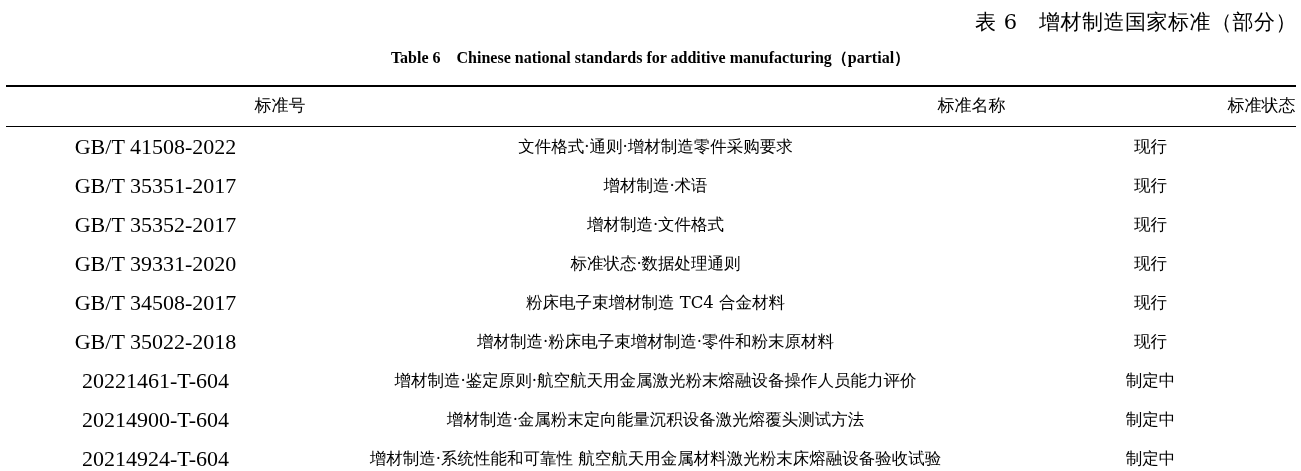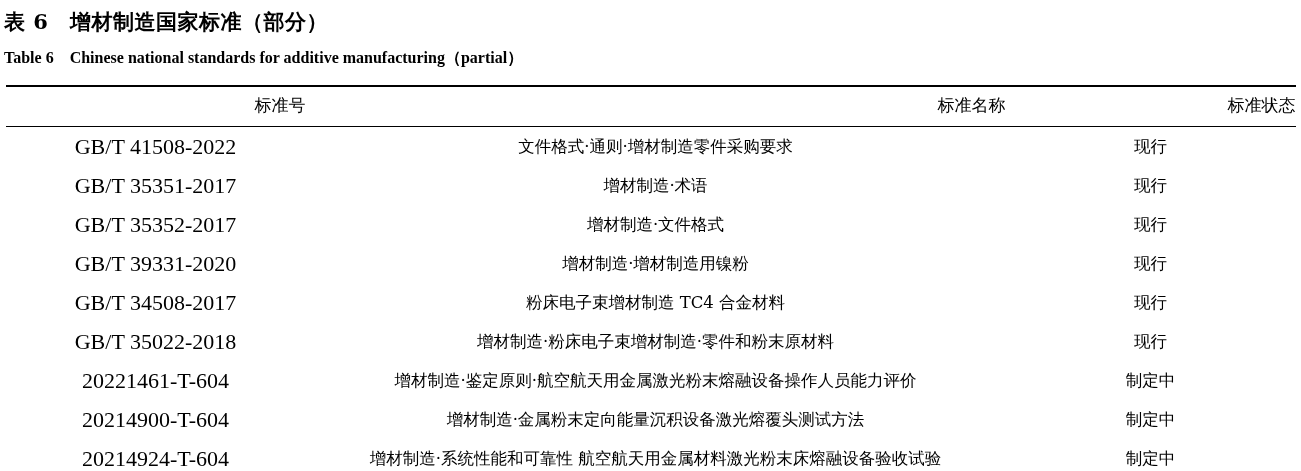--- a/index.html
+++ b/index.html
@@ -15,28 +15,29 @@
     overflow: hidden;
   }
   .page {
     width: 1301px;
     height: 471px;
     position: relative;
     box-sizing: border-box;
     padding: 0 4px;
   }
   .title-cn {
-    text-align: left;
+    text-align: right;
     font-size: 21px;
-    font-weight: bold;
+    font-weight: normal;
     letter-spacing: 0.5px;
     margin-top: 8px;
     font-family: "DejaVu Serif", "Liberation Serif", serif;
   }
   .title-en {
+    text-align: center;
     font-size: 16px;
     font-weight: bold;
     margin-top: 12px;
     font-family: "Liberation Serif", "DejaVu Serif", serif;
   }
   table.std-table {
     width: 1290px;
     margin: 16px auto 0 auto;
     border-collapse: collapse;
     table-layout: fixed;
@@ -104,21 +105,21 @@
         <td>增材制造·术语</td>
         <td>现行</td>
       </tr>
       <tr>
         <td class="col-num">GB/T 35352-2017</td>
         <td>增材制造·文件格式</td>
         <td>现行</td>
       </tr>
       <tr>
         <td class="col-num">GB/T 39331-2020</td>
-        <td>增材制造·增材制造用镍粉</td>
+        <td>标准状态·数据处理通则</td>
         <td>现行</td>
       </tr>
       <tr>
         <td class="col-num">GB/T 34508-2017</td>
         <td>粉床电子束增材制造 TC4 合金材料</td>
         <td>现行</td>
       </tr>
       <tr>
         <td class="col-num">GB/T 35022-2018</td>
         <td>增材制造·粉床电子束增材制造·零件和粉末原材料</td>

